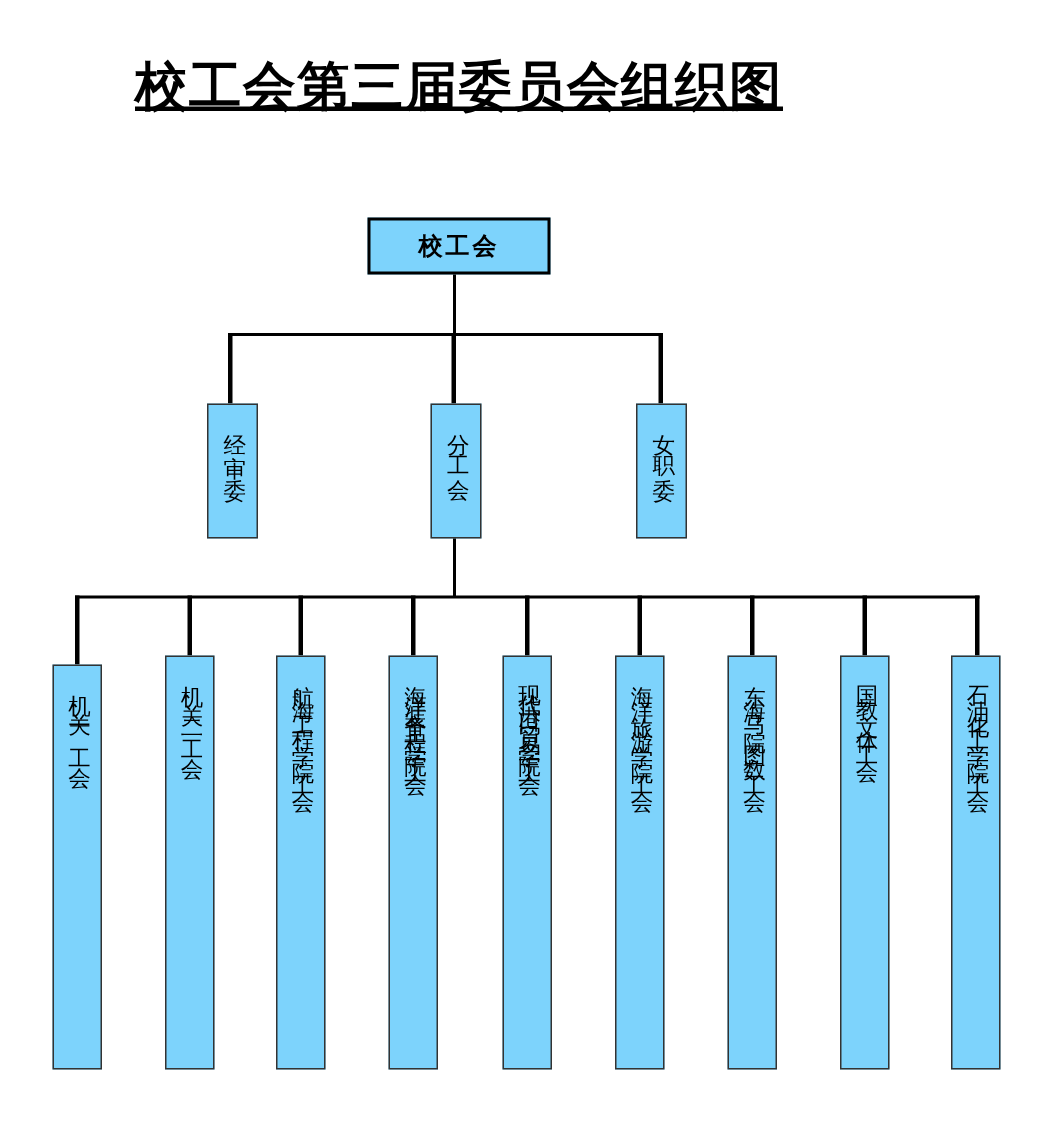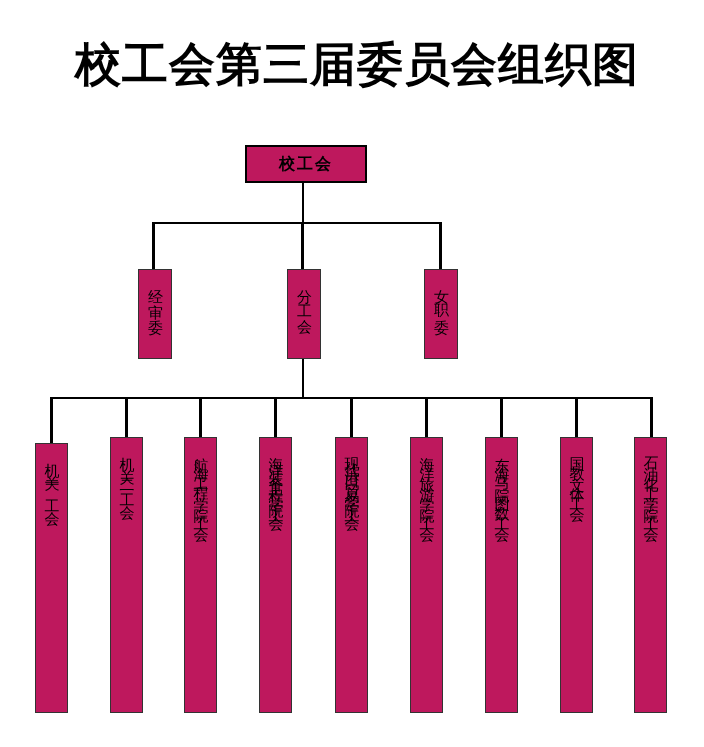--- a/index.html
+++ b/index.html
@@ -7,32 +7,33 @@
     position: relative;
     width: 704px;
     height: 747px;
     background: #ffffff;
     font-family: "Liberation Serif", "DejaVu Serif", serif;
     color: #000000;
     overflow: hidden;
   }
   .title {
     position: absolute;
-    left: 75px;
+    left: 90px;
     top: 34px;
-    font-size: 46px;
+    font-size: 35px;
     font-weight: bold;
     letter-spacing: 1px;
     white-space: nowrap;
+    text-decoration: underline;
   }
   .line { position: absolute; background: #000000; }
   .box {
     position: absolute;
     box-sizing: border-box;
-    background: #be185d;
+    background: #7dd3fc;
     border: 1.5px solid #333333;
     display: flex;
     justify-content: center;
   }
   .rootbox {
     border: 2px solid #000000;
     align-items: center;
     font-weight: bold;
     font-size: 16px;
     letter-spacing: 2px;

